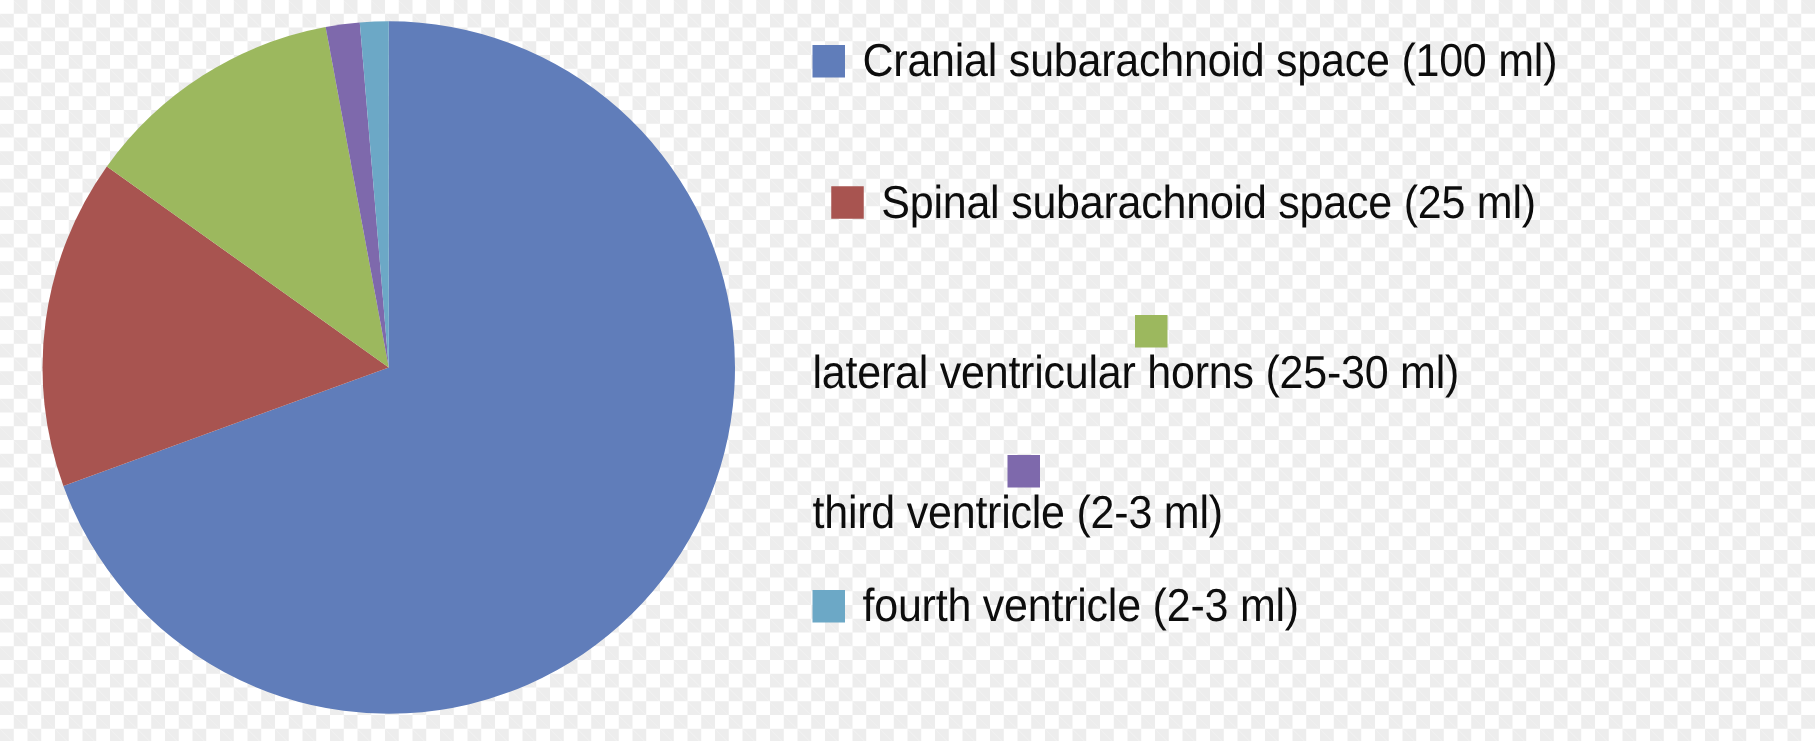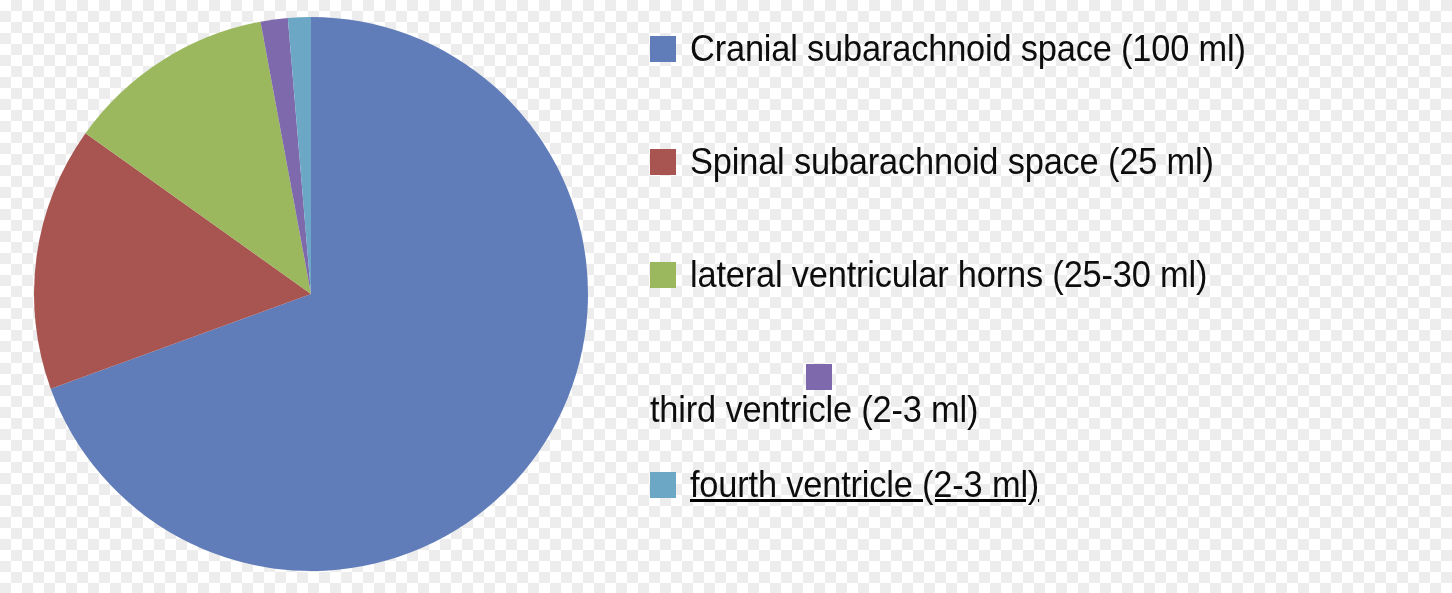--- a/index.html
+++ b/index.html
@@ -83,31 +83,31 @@
         <path d="M 311 294 L 260.52 21.64 A 277 277 0 0 1 287.82 17.97 Z" fill="#7e69ac" stroke="none" shape-rendering="geometricPrecision"></path>
         <path d="M 311 294 L 287.82 17.97 A 277 277 0 0 1 311.00 17.00 Z" fill="#6ca8c6" stroke="none" shape-rendering="geometricPrecision"></path>
       </svg>
   </div>
 
   <div id="legend">
       <div class="legend-row" style="top: 26px;">
         <span class="legend-swatch" style="background-color: rgb(96, 125, 186);"></span>
         <span class="legend-label">Cranial subarachnoid space (100 ml)</span>
       </div>
-      <div class="legend-row" style="top: 139px;">
+      <div class="legend-row" style="top: 139px; margin-left: 15px;">
         <span class="legend-swatch" style="background-color: rgb(168, 84, 80);"></span>
         <span class="legend-label">Spinal subarachnoid space (25 ml)</span>
       </div>
-      <div class="legend-row" style="top: 252px;">
+      <div class="legend-row" style="top: 252px; flex-direction: column;">
         <span class="legend-swatch" style="background-color: rgb(156, 184, 94);"></span>
         <span class="legend-label">lateral ventricular horns (25-30 ml)</span>
       </div>
       <div class="legend-row" style="top: 364px; flex-direction: column;">
         <span class="legend-swatch" style="background-color: rgb(126, 105, 172);"></span>
         <span class="legend-label">third ventricle (2-3 ml)</span>
       </div>
-      <div class="legend-row" style="top: 462px; text-decoration: underline;">
+      <div class="legend-row" style="top: 462px;">
         <span class="legend-swatch" style="background-color: rgb(108, 168, 198);"></span>
         <span class="legend-label">fourth ventricle (2-3 ml)</span>
       </div>
     </div>
 
 </div>
 
 </body></html>

